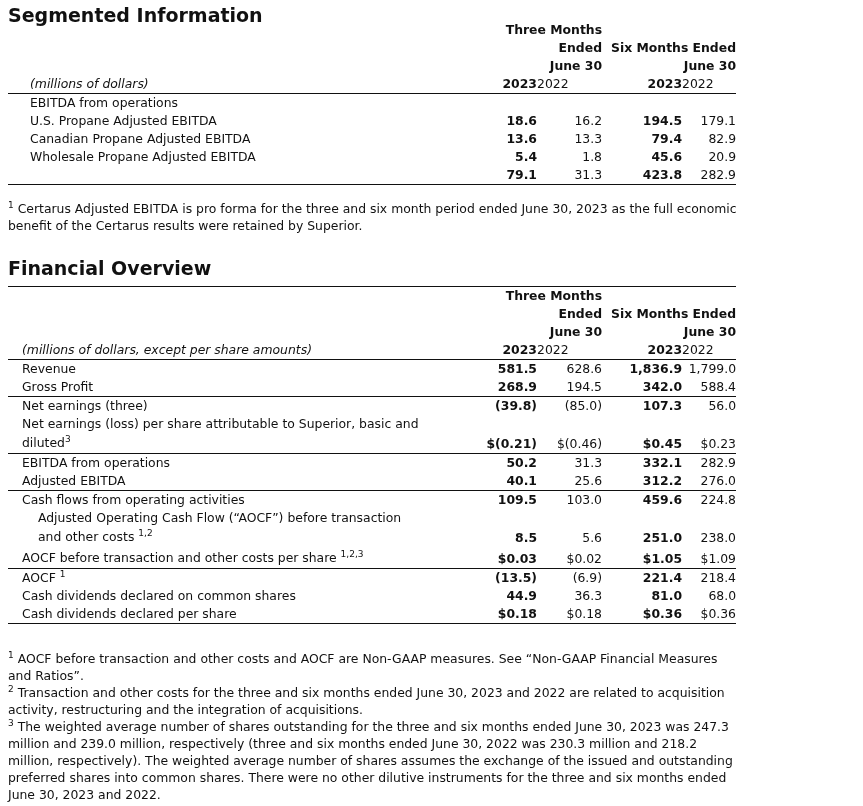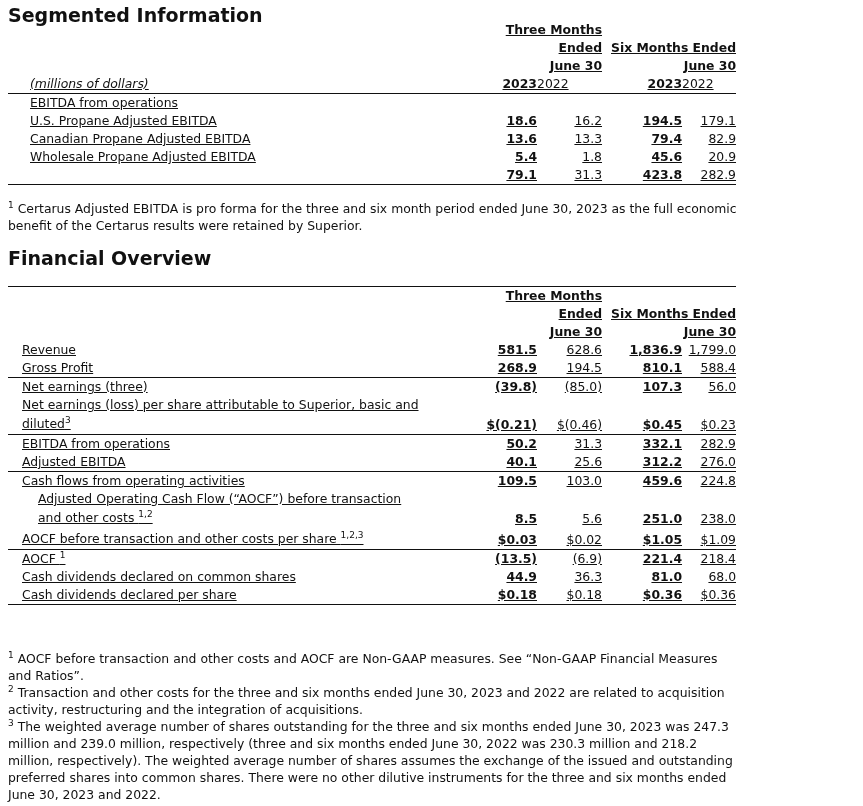--- a/index.html
+++ b/index.html
@@ -6,21 +6,21 @@
   body {
     width: 863px; height: 806px; overflow: hidden;
     font-family: "DejaVu Sans", sans-serif;
     font-size: 12.4px; color: #111111; position: relative;
   }
   .section-title {
     position: absolute; left: 8px; font-weight: bold; font-size: 19px;
   }
   table.fin {
     position: absolute; left: 8px; width: 728px;
-    border-collapse: collapse; table-layout: fixed; text-decoration: underline;
+    border-collapse: collapse; table-layout: fixed;
   }
   table.fin td { padding: 0; line-height: 18px; vertical-align: bottom; white-space: nowrap; }
   table.fin col.c0 { width: 464px; }
   table.fin col.c1 { width: 65px; }
   table.fin col.c2 { width: 65px; }
   table.fin col.c3 { width: 80px; }
   table.fin col.c4 { width: 54px; }
   td.lbl { padding-left: 22px !important; }
   td.lbl2 { padding-left: 14px !important; }
   td.lbl3 { padding-left: 30px !important; }
@@ -112,21 +112,21 @@
     <td class="num b">423.8</td>
     <td class="num">282.9</td>
   </tr>
 </tbody>
   </table>
 
 <div class="note" style="top:200px;">
   <p><sup>1</sup><span> Certarus Adjusted EBITDA is pro forma for the three and six month period ended June 30, 2023 as the full economic benefit of the Certarus results were retained by Superior.</span></p>
 </div>
 
-<div class="section-title" style="top:247px;">Financial Overview</div>
+<div class="section-title" style="top:257px;">Financial Overview</div>
 
 <table class="fin" style="top:286px; border-top:1.5px solid #111;">
   <colgroup>
       <col class="c0">
       <col class="c1">
       <col class="c2">
       <col class="c3">
       <col class="c4">
     </colgroup>
   <tbody>
@@ -141,34 +141,41 @@
     <td class="hdr">Ended</td>
     <td colspan="2" class="hdr">Six Months Ended</td>
   </tr>
   <tr>
     <td></td>
         <td></td>
     <td class="hdr">June 30</td>
     <td></td>
     <td class="hdr">June 30</td>
   </tr>
+  <tr class="bb">
+    <td class="lbl2 italic">(millions of dollars, except per share amounts)</td>
+    <td class="hdr">2023</td>
+    <td class="hdrn">2022</td>
+    <td class="hdr">2023</td>
+    <td class="hdrn">2022</td>
+  </tr>
 
   <tr>
     <td class="lbl2">Revenue</td>
     <td class="num b">581.5</td>
     <td class="num">628.6</td>
     <td class="num b">1,836.9</td>
     <td class="num">1,799.0</td>
   </tr>
 
   <tr class="bb">
     <td class="lbl2">Gross Profit</td>
     <td class="num b">268.9</td>
     <td class="num">194.5</td>
-    <td class="num b">810.1</td>
+    <td class="num b">342.0</td>
     <td class="num">588.4</td>
   </tr>
 
   <tr>
     <td class="lbl2">Net earnings (three)</td>
     <td class="num b">(39.8)</td>
     <td class="num">(85.0)</td>
     <td class="num b">107.3</td>
     <td class="num">56.0</td>
   </tr>

